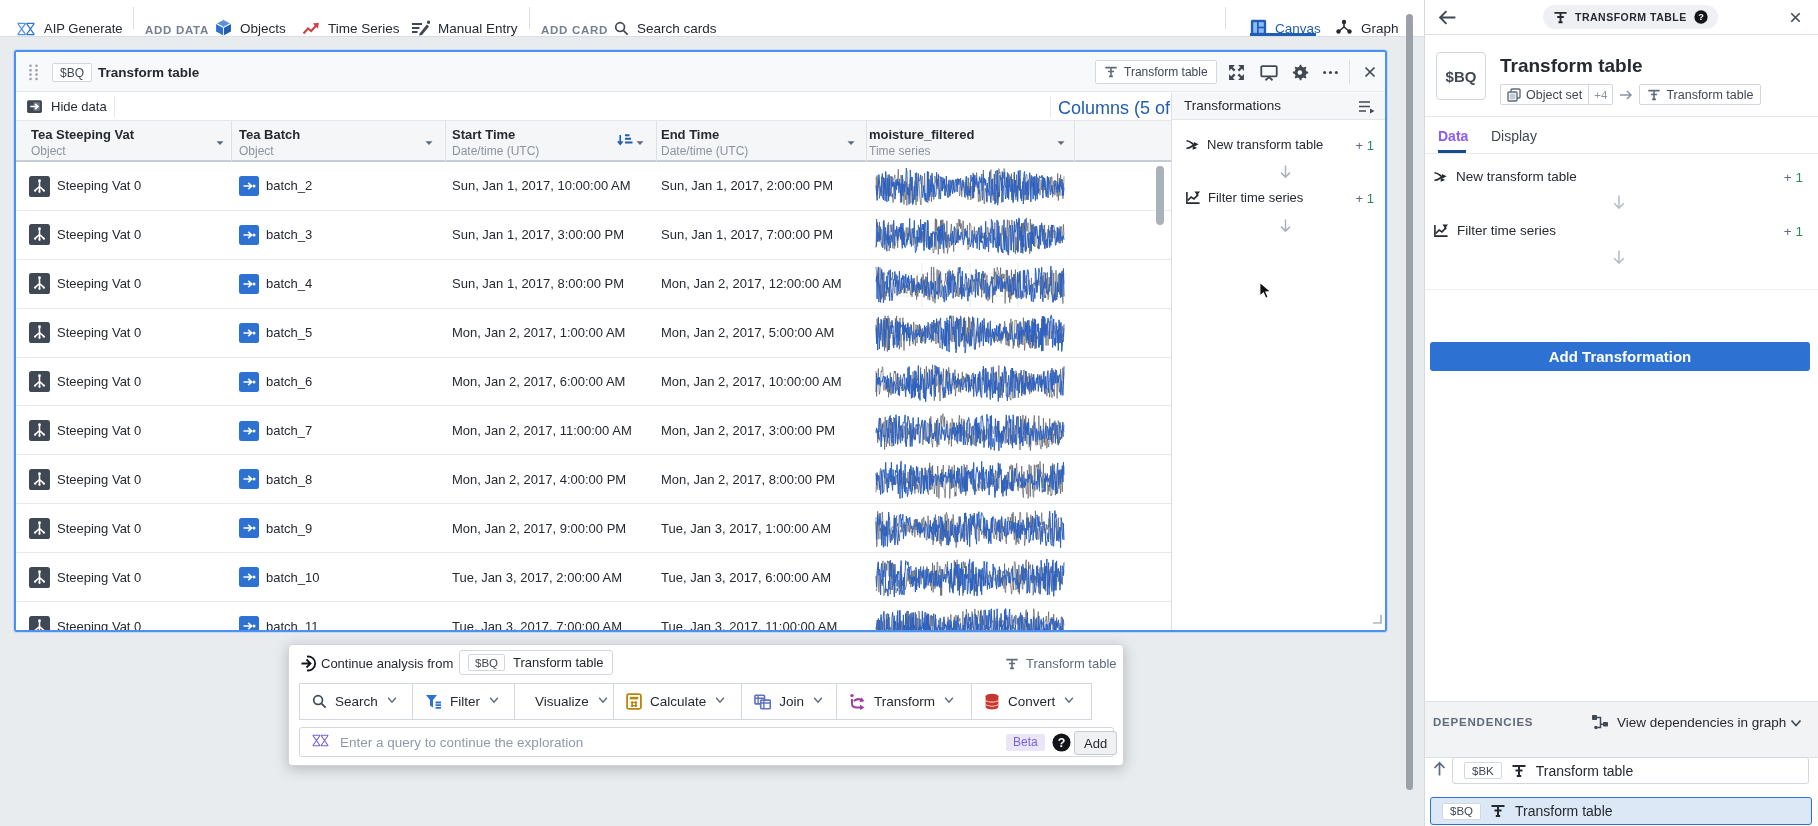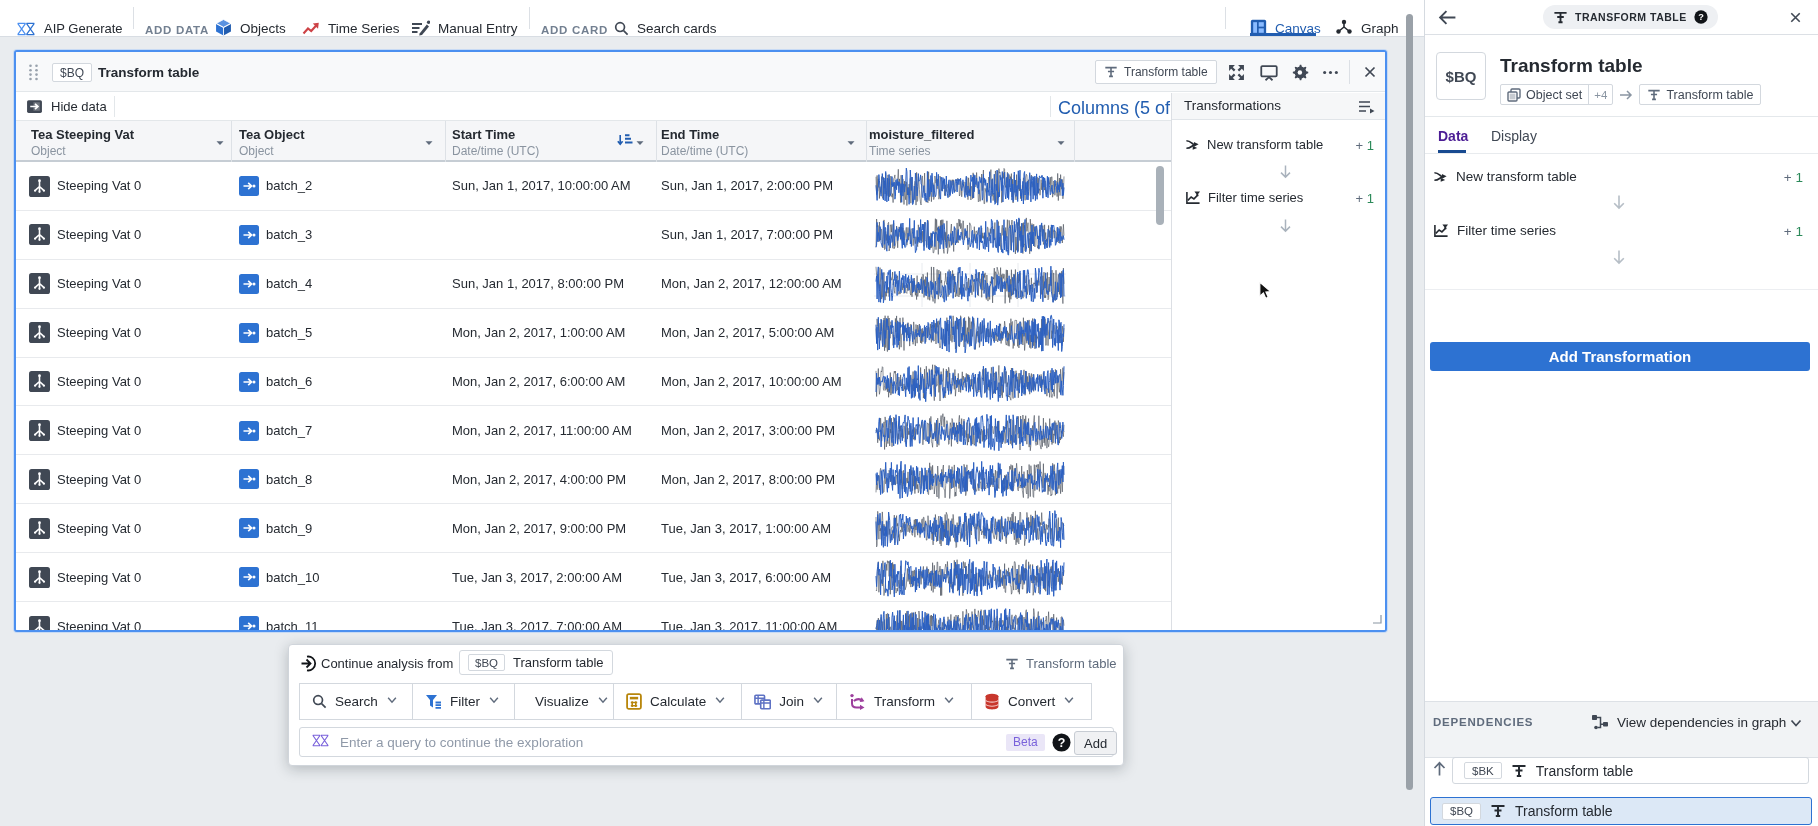--- a/index.html
+++ b/index.html
@@ -183,21 +183,21 @@
   <div id="thead">
     <div class="hcol" style="left:15px">
           <div class="htitle">Tea Steeping Vat</div>
           <div class="hsub">Object</div>
         </div>
     <div class="hcaret" style="left:199px"><svg width="10" height="10" viewBox="0 0 10 10">
             <path d="M1.5 3.3 L5 7 L8.5 3.3 Z" fill="#5f6b7c"></path>
           </svg></div>
     <div class="hdiv" style="left:215px"></div>
     <div class="hcol" style="left:223px">
-          <div class="htitle">Tea Object</div>
+          <div class="htitle">Tea Batch</div>
           <div class="hsub">Object</div>
         </div>
     <div class="hcaret" style="left:408px"><svg width="10" height="10" viewBox="0 0 10 10">
             <path d="M1.5 3.3 L5 7 L8.5 3.3 Z" fill="#5f6b7c"></path>
           </svg></div>
     <div class="hdiv" style="left:429px"></div>
     <div class="hcol" style="left:436px">
           <div class="htitle">Start Time</div>
           <div class="hsub">Date/time (UTC)</div>
         </div>
@@ -262,20 +262,21 @@
               <circle cx="14.2" cy="14" r="1.1" fill="#fff"></circle>
               <circle cx="10" cy="15" r="1.1" fill="#fff"></circle>
             </svg></div>
   <div class="ctext" style="left:41px">Steeping Vat 0</div>
   <div class="cicon" style="left:223px;top:14px"><svg width="20" height="20" viewBox="0 0 20 20">
               <rect width="20" height="20" rx="2.5" fill="#2d72d2"></rect>
               <path d="M4.5 10 H12 M9.2 6.8 L12.6 10 L9.2 13.2" stroke="#fff" stroke-width="1.6" fill="none"></path>
               <circle cx="15" cy="10" r="1.5" fill="#fff"></circle>
             </svg></div>
   <div class="ctext" style="left:250px">batch_3</div>
+  <div class="ctext" style="left:436px">Sun, Jan 1, 2017, 3:00:00 PM</div>
   <div class="ctext" style="left:645px">Sun, Jan 1, 2017, 7:00:00 PM</div>
 
   <div style="position:absolute;left:858px;top:3px"><svg width="192" height="44" viewBox="0 0 192 44">
               <polyline points="2.0,33.3 2.6,5.0 3.1,13.1 3.7,11.0 4.3,11.6 4.9,28.0 5.4,8.0 6.0,18.1 6.6,26.1 7.1,15.4 7.7,15.3 8.3,25.9 8.9,34.0 9.4,19.0 10.0,5.9 10.6,35.6 11.1,34.9 11.7,17.4 12.3,26.6 12.9,20.4 13.4,29.2 14.0,9.6 14.6,8.3 15.1,37.0 15.7,34.3 16.3,10.9 16.9,11.0 17.4,18.1 18.0,10.4 18.6,33.5 19.1,34.4 19.7,8.7 20.3,34.6 20.9,32.9 21.4,31.4 22.0,26.5 22.6,12.0 23.1,19.5 23.7,33.8 24.3,17.2 24.9,12.9 25.4,13.6 26.0,22.7 26.6,10.4 27.1,26.2 27.7,12.9 28.3,19.1 28.9,13.9 29.4,25.7 30.0,16.5 30.6,26.2 31.1,24.6 31.7,19.0 32.3,13.4 32.9,31.2 33.4,24.6 34.0,13.4 34.6,26.2 35.1,20.1 35.7,14.6 36.3,17.2 36.9,28.9 37.4,16.6 38.0,14.5 38.6,16.5 39.1,31.6 39.7,24.6 40.3,23.4 40.9,22.9 41.4,29.7 42.0,22.7 42.6,25.8 43.1,29.0 43.7,32.7 44.3,10.8 44.9,16.3 45.4,28.7 46.0,24.0 46.6,18.6 47.1,26.8 47.7,25.2 48.3,17.1 48.9,28.3 49.4,14.1 50.0,32.4 50.6,8.2 51.1,25.6 51.7,26.6 52.3,26.9 52.9,31.3 53.4,16.9 54.0,6.4 54.6,33.3 55.1,31.7 55.7,22.4 56.3,34.3 56.9,18.8 57.4,33.7 58.0,29.7 58.6,26.5 59.1,38.8 59.7,38.8 60.3,35.0 60.9,17.1 61.4,4.7 62.0,35.7 62.6,5.4 63.1,16.4 63.7,13.8 64.3,40.4 64.9,11.9 65.4,13.8 66.0,16.6 66.6,6.3 67.1,23.9 67.7,5.8 68.3,26.2 68.9,5.7 69.4,35.8 70.0,39.4 70.6,17.5 71.1,26.0 71.7,18.3 72.3,33.8 72.9,6.8 73.4,39.6 74.0,36.0 74.6,23.2 75.1,27.3 75.7,33.5 76.3,21.6 76.9,14.8 77.4,10.0 78.0,30.7 78.6,29.2 79.1,23.0 79.7,37.5 80.3,13.6 80.9,14.6 81.4,14.7 82.0,16.6 82.6,29.0 83.1,8.9 83.7,27.1 84.3,28.9 84.9,5.0 85.4,12.3 86.0,5.8 86.6,14.7 87.1,9.3 87.7,14.7 88.3,24.9 88.9,6.7 89.4,7.0 90.0,26.0 90.6,25.6 91.1,15.8 91.7,17.7 92.3,23.8 92.9,19.3 93.4,11.0 94.0,35.8 94.6,34.0 95.1,31.7 95.7,8.8 96.3,11.0 96.9,11.3 97.4,24.4 98.0,25.3 98.6,28.6 99.1,27.5 99.7,27.8 100.3,12.7 100.9,23.1 101.4,26.9 102.0,16.9 102.6,17.3 103.1,19.0 103.7,20.6 104.3,16.0 104.9,15.7 105.4,13.7 106.0,28.6 106.6,21.9 107.1,18.0 107.7,13.9 108.3,24.2 108.9,18.8 109.4,24.5 110.0,21.8 110.6,30.0 111.1,24.3 111.7,21.6 112.3,31.8 112.9,27.7 113.4,13.2 114.0,13.5 114.6,21.4 115.1,27.1 115.7,23.5 116.3,14.7 116.9,19.5 117.4,13.3 118.0,13.9 118.6,12.3 119.1,29.1 119.7,26.7 120.3,20.8 120.9,8.5 121.4,26.9 122.0,33.4 122.6,33.7 123.1,30.1 123.7,26.6 124.3,7.5 124.9,31.9 125.4,31.7 126.0,23.1 126.6,33.3 127.1,35.9 127.7,15.1 128.3,11.2 128.9,21.4 129.4,14.1 130.0,16.5 130.6,27.3 131.1,25.1 131.7,13.5 132.3,23.5 132.9,15.5 133.4,5.7 134.0,31.1 134.6,38.8 135.1,6.3 135.7,12.2 136.3,13.3 136.9,36.0 137.4,10.3 138.0,6.0 138.6,16.0 139.1,28.4 139.7,19.3 140.3,17.4 140.9,10.3 141.4,39.9 142.0,23.0 142.6,36.3 143.1,28.4 143.7,8.3 144.3,37.4 144.9,22.2 145.4,5.0 146.0,23.3 146.6,12.4 147.1,32.5 147.7,16.3 148.3,9.3 148.9,39.6 149.4,8.6 150.0,30.5 150.6,30.2 151.1,36.9 151.7,18.6 152.3,3.9 152.9,17.4 153.4,14.4 154.0,8.7 154.6,31.8 155.1,24.5 155.7,39.8 156.3,5.1 156.9,15.2 157.4,37.3 158.0,9.6 158.6,28.8 159.1,21.6 159.7,10.2 160.3,26.2 160.9,32.9 161.4,23.7 162.0,12.6 162.6,15.0 163.1,30.7 163.7,34.2 164.3,31.1 164.9,35.2 165.4,15.9 166.0,15.4 166.6,18.0 167.1,10.7 167.7,11.9 168.3,22.3 168.9,11.5 169.4,30.5 170.0,28.1 170.6,10.8 171.1,25.0 171.7,18.5 172.3,27.6 172.9,24.8 173.4,33.6 174.0,31.6 174.6,11.4 175.1,23.1 175.7,16.7 176.3,24.3 176.9,13.4 177.4,18.9 178.0,23.4 178.6,24.7 179.1,15.5 179.7,18.3 180.3,24.2 180.9,16.6 181.4,17.7 182.0,18.7 182.6,28.5 183.1,13.4 183.7,25.5 184.3,20.1 184.9,29.0 185.4,22.8 186.0,12.3 186.6,18.1 187.1,12.4 187.7,15.1 188.3,29.0 188.9,20.1 189.4,10.3 190.0,21.6" fill="none" stroke="#434a55" stroke-width="0.65" opacity="0.9"></polyline>
               <polyline points="2.0,33.2 2.6,31.1 3.1,8.4 3.7,27.7 4.3,18.4 4.9,22.6 5.4,26.8 6.0,12.6 6.6,14.9 7.1,28.8 7.7,30.9 8.3,33.2 8.9,30.8 9.4,7.0 10.0,9.5 10.6,30.3 11.1,13.4 11.7,13.8 12.3,34.0 12.9,37.2 13.4,24.1 14.0,11.0 14.6,31.3 15.1,21.7 15.7,26.6 16.3,33.9 16.9,20.6 17.4,21.9 18.0,28.4 18.6,27.4 19.1,13.7 19.7,6.4 20.3,31.8 20.9,21.3 21.4,15.8 22.0,22.4 22.6,13.3 23.1,15.0 23.7,26.7 24.3,24.1 24.9,15.2 25.4,18.1 26.0,12.9 26.6,25.1 27.1,9.3 27.7,25.7 28.3,34.3 28.9,9.0 29.4,30.9 30.0,18.5 30.6,32.6 31.1,33.5 31.7,32.9 32.3,25.5 32.9,28.3 33.4,27.6 34.0,19.2 34.6,22.5 35.1,22.0 35.7,4.4 36.3,29.9 36.9,26.6 37.4,32.5 38.0,20.5 38.6,17.5 39.1,14.2 39.7,24.2 40.3,6.4 40.9,26.9 41.4,38.6 42.0,36.6 42.6,36.1 43.1,16.3 43.7,29.5 44.3,23.0 44.9,27.8 45.4,13.5 46.0,25.9 46.6,5.6 47.1,29.1 47.7,14.8 48.3,10.0 48.9,16.0 49.4,10.2 50.0,36.6 50.6,14.4 51.1,8.3 51.7,8.7 52.3,30.8 52.9,33.6 53.4,6.2 54.0,9.2 54.6,35.1 55.1,22.5 55.7,36.0 56.3,24.7 56.9,30.9 57.4,19.5 58.0,32.4 58.6,18.4 59.1,17.4 59.7,19.8 60.3,18.7 60.9,32.6 61.4,18.2 62.0,18.1 62.6,19.5 63.1,19.8 63.7,26.8 64.3,13.0 64.9,28.4 65.4,15.0 66.0,34.9 66.6,11.8 67.1,30.4 67.7,18.1 68.3,10.9 68.9,28.1 69.4,34.9 70.0,9.4 70.6,15.4 71.1,21.1 71.7,28.5 72.3,33.5 72.9,31.9 73.4,24.1 74.0,20.7 74.6,20.7 75.1,26.4 75.7,27.0 76.3,27.1 76.9,19.5 77.4,31.3 78.0,28.0 78.6,17.1 79.1,24.7 79.7,28.7 80.3,12.6 80.9,14.1 81.4,31.0 82.0,27.2 82.6,26.2 83.1,28.3 83.7,17.5 84.3,15.5 84.9,25.9 85.4,21.6 86.0,26.4 86.6,21.8 87.1,18.1 87.7,19.9 88.3,25.2 88.9,26.4 89.4,31.0 90.0,25.5 90.6,21.8 91.1,14.5 91.7,22.1 92.3,20.1 92.9,16.8 93.4,24.6 94.0,30.7 94.6,25.8 95.1,23.7 95.7,25.4 96.3,32.8 96.9,30.7 97.4,28.8 98.0,17.4 98.6,16.3 99.1,33.6 99.7,22.4 100.3,19.9 100.9,25.7 101.4,27.1 102.0,29.2 102.6,20.4 103.1,34.5 103.7,22.9 104.3,16.7 104.9,13.5 105.4,36.0 106.0,21.1 106.6,28.0 107.1,11.7 107.7,29.0 108.3,26.9 108.9,29.3 109.4,34.6 110.0,31.2 110.6,18.7 111.1,35.4 111.7,7.3 112.3,31.5 112.9,33.0 113.4,23.4 114.0,26.3 114.6,37.7 115.1,18.6 115.7,22.1 116.3,21.3 116.9,29.2 117.4,5.4 118.0,6.9 118.6,8.7 119.1,33.6 119.7,15.2 120.3,26.0 120.9,23.9 121.4,32.3 122.0,33.7 122.6,33.5 123.1,5.9 123.7,36.2 124.3,38.5 124.9,11.8 125.4,32.1 126.0,18.9 126.6,20.7 127.1,28.7 127.7,38.1 128.3,35.4 128.9,39.1 129.4,27.0 130.0,5.7 130.6,36.0 131.1,16.8 131.7,27.3 132.3,37.4 132.9,22.3 133.4,35.6 134.0,40.9 134.6,40.9 135.1,14.3 135.7,12.6 136.3,11.3 136.9,20.7 137.4,36.3 138.0,19.7 138.6,11.2 139.1,21.7 139.7,38.1 140.3,7.4 140.9,17.7 141.4,18.2 142.0,14.8 142.6,5.3 143.1,11.2 143.7,38.4 144.3,12.3 144.9,3.9 145.4,19.3 146.0,26.5 146.6,16.9 147.1,38.9 147.7,9.2 148.3,38.5 148.9,21.2 149.4,33.2 150.0,26.8 150.6,10.5 151.1,5.4 151.7,37.9 152.3,35.8 152.9,30.1 153.4,20.6 154.0,19.2 154.6,33.8 155.1,21.4 155.7,18.7 156.3,17.9 156.9,37.1 157.4,27.1 158.0,11.0 158.6,29.9 159.1,18.1 159.7,32.0 160.3,17.9 160.9,12.6 161.4,21.7 162.0,12.3 162.6,12.1 163.1,15.8 163.7,24.8 164.3,21.9 164.9,34.6 165.4,26.4 166.0,11.1 166.6,31.2 167.1,13.7 167.7,8.9 168.3,17.7 168.9,27.5 169.4,15.4 170.0,17.1 170.6,34.4 171.1,34.9 171.7,25.6 172.3,28.6 172.9,33.9 173.4,30.2 174.0,15.0 174.6,15.5 175.1,17.4 175.7,33.5 176.3,25.3 176.9,31.4 177.4,10.9 178.0,28.0 178.6,11.0 179.1,12.1 179.7,11.4 180.3,15.8 180.9,18.5 181.4,31.3 182.0,30.1 182.6,23.6 183.1,28.0 183.7,13.2 184.3,26.7 184.9,14.5 185.4,16.3 186.0,29.4 186.6,18.0 187.1,26.9 187.7,22.5 188.3,25.3 188.9,25.2 189.4,21.6 190.0,25.8" fill="none" stroke="#2b60c2" stroke-width="1.0"></polyline>
             </svg></div>
 </div>
 <div class="trow" style="top:97.8px">
   <div class="cicon" style="left:13px"><svg width="21" height="21" viewBox="0 0 20 20">
               <rect width="20" height="20" rx="2.5" fill="#404854"></rect>
@@ -674,21 +675,21 @@
         </svg>
     <span class="tag row" style="height:21px;padding:0 7px;gap:5px;font-size:12.5px">
           <svg width="14" height="14" viewBox="0 0 16 16" fill="none">
             <path d="M1.5 3 H14.5 M4.5 7.5 H11.5 M8 3 V13 M5.8 13 H10.2" stroke="#5f6b7c" stroke-width="1.8"></path>
           </svg>
           <span>Transform table</span>
         </span>
   </div>
   <div class="abs" style="left:0;top:116px;width:100%;height:1px;background:#e4e8eb"></div>
 
-  <div class="abs" style="left:13px;top:128px;font-size:14px;font-weight:700;color:#4c1d95">Data</div>
+  <div class="abs" style="left:13px;top:128px;font-size:14px;font-weight:700;color:#8b5cf6">Data</div>
   <div class="abs" style="left:66px;top:128px;font-size:14px;color:#404854">Display</div>
   <div class="abs" style="left:13px;top:150px;width:28px;height:3px;background:#184a90"></div>
   <div class="abs" style="left:0;top:153px;width:100%;height:1px;background:#e8ebee"></div>
 
   <div class="abs row" style="left:8px;top:169px;gap:8px;font-size:13.5px">
         <svg width="15" height="15" viewBox="0 0 16 16" fill="none">
           <path d="M1.5 4 C6 4 7 7 10 8.5 M1.5 12 C6 12 7 9.5 10 8.2" stroke="#252a31" stroke-width="1.8"></path>
           <path d="M9.5 5.2 L14.5 7.8 L9.7 10.3 Z" fill="#252a31"></path>
           <path d="M8.2 9.2 L13 11.8 L8.2 13.6 Z" fill="#252a31"></path>
         </svg>

